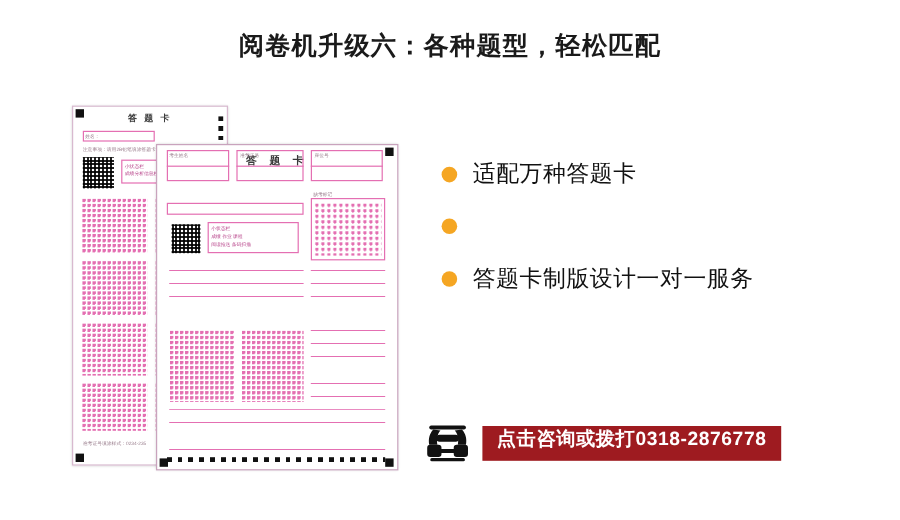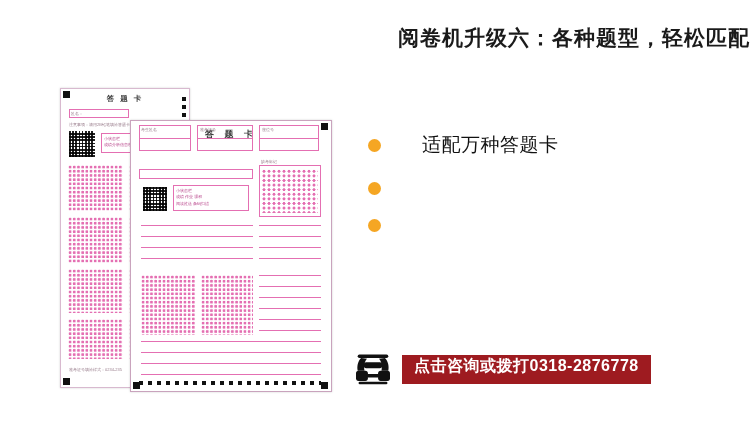--- a/index.html
+++ b/index.html
@@ -19,21 +19,21 @@
     inset: 0;
     background: #ffffff;
   }
 
   
   .title {
     position: absolute;
     top: 24px;
     left: 0;
     width: 750px;
-    text-align: right;
+    text-align: center;
     font-size: 21px;
     font-weight: bold;
     color: #1a1a1a;
     letter-spacing: 1px;
   }
 
   
   .sheets {
     position: absolute;
     left: 52px;
@@ -146,21 +146,20 @@
   .bullets {
     position: absolute;
     left: 368px;
     top: 132px;
     width: 360px;
   }
   .bullet {
     display: flex;
     align-items: center;
     margin-bottom: 24px;
-    gap: 28px;
   }
   .bullet .dot {
     width: 13px;
     height: 13px;
     border-radius: 50%;
     background: #f5a623;
     flex: 0 0 auto;
     margin-right: 13px;
   }
   .bullet .text {
@@ -273,20 +272,21 @@
   <div class="bullets">
     <div class="bullet">
       <span class="dot"></span>
       <span class="text">适配万种答题卡</span>
     </div>
     <div class="bullet">
       <span class="dot"></span>
     </div>
     <div class="bullet">
       <span class="dot"></span>
+      <span class="text">答题卡制版设计一对一服务</span>
     </div>
   </div>
 
   <div class="cta">
     <span class="phone-icon">
       <svg viewBox="0 0 48 40" width="42" height="34" aria-hidden="true">
         <rect x="6" y="3" width="36" height="4" rx="2" fill="#111"></rect>
         <path d="M10 7 C6 11 5 17 6 22 L14 22 C13 17 14 11 17 8 Z" fill="#111"></path>
         <path d="M38 7 C42 11 43 17 42 22 L34 22 C35 17 34 11 31 8 Z" fill="#111"></path>
         <rect x="13" y="12" width="22" height="7" rx="3" fill="#111"></rect>

